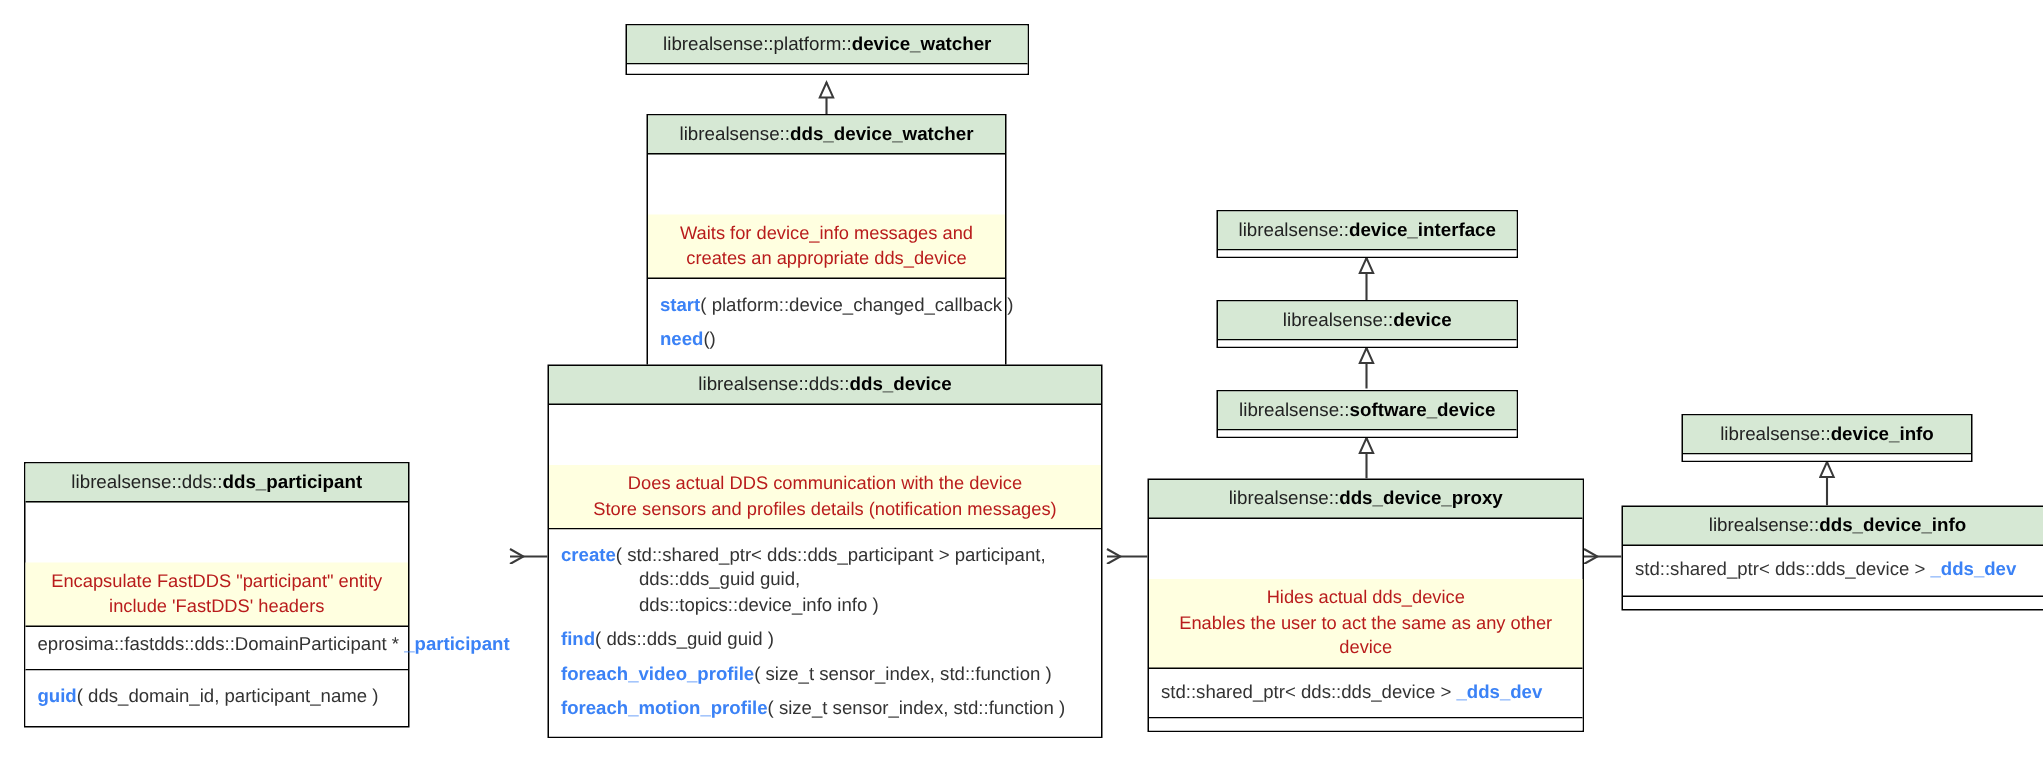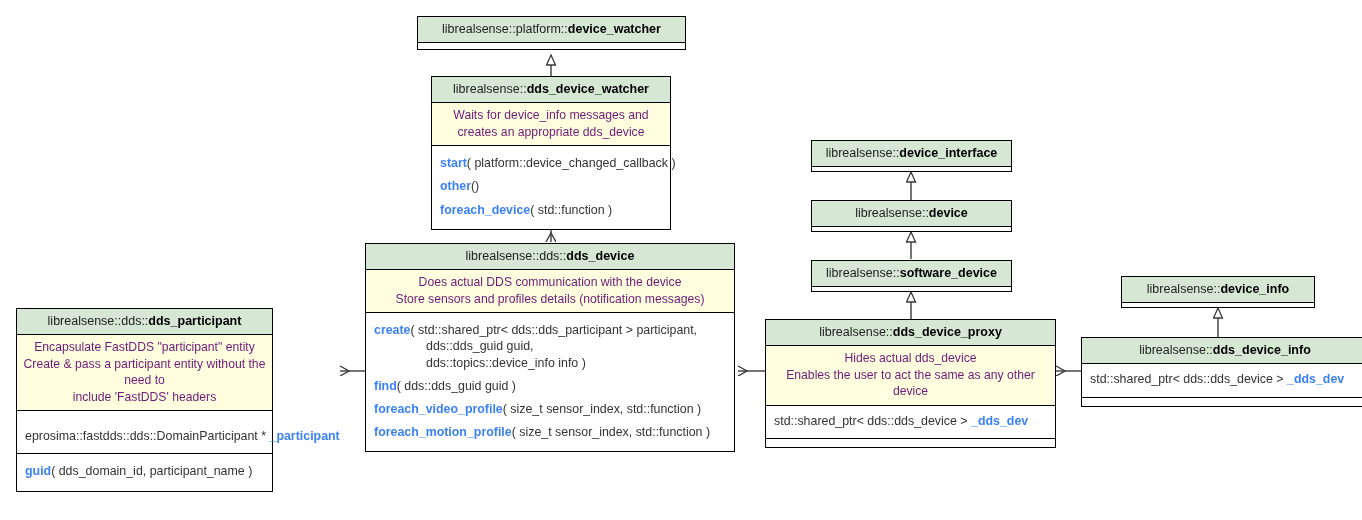--- a/index.html
+++ b/index.html
@@ -33,23 +33,24 @@
     color: #222222;
     padding: 5px 6px 6px 6px;
     line-height: 1.15;
     white-space: nowrap;
   }
   .sec-title b { font-weight: bold; color: #000000; }
   .sec-desc {
     background: #ffffe0;
     text-align: center;
     font-size: 12.2px;
-    color: #701a75;
+    color: #b91c1c;
     padding: 4px 6px 5px 6px;
     line-height: 1.35;
+    margin-top: 40px;
   }
   .sec-empty {
     background: #ffffff;
     height: 6px;
   }
   .sec-attrs, .sec-ops {
     background: #ffffff;
     padding: 6px 8px 7px 8px;
   }
   .row {
@@ -143,21 +144,21 @@
   <div class="uml-box" style="left:431px; top:76px; width:240px;">
     <div class="sec sec-title">
       <span>librealsense::</span><b>dds_device_watcher</b>
     </div>
     <div class="sec sec-desc">Waits for device_info messages and creates an appropriate dds_device</div>
     <div class="sec sec-ops">
       <div class="row">
         <b>start</b><span>( platform::device_changed_callback )</span>
       </div>
       <div class="row">
-        <b>other</b><span>()</span>
+        <b>need</b><span>()</span>
       </div>
       <div class="row">
         <b>foreach_device</b><span>( std::function )</span>
       </div>
     </div>
   </div>
 
   <div class="uml-box" style="left:365px; top:243px; width:370px;">
     <div class="sec sec-title">
       <span>librealsense::dds::</span><b>dds_device</b>
@@ -183,24 +184,23 @@
       </div>
     </div>
   </div>
 
   <div class="uml-box" style="left:16px; top:308px; width:257px;">
     <div class="sec sec-title">
       <span>librealsense::dds::</span><b>dds_participant</b>
     </div>
     <div class="sec sec-desc">
       <div>Encapsulate FastDDS "participant" entity</div>
-      <div>Create &amp; pass a participant entity without the need to</div>
       <div>include 'FastDDS' headers</div>
     </div>
-    <div class="sec sec-attrs" style="padding-top:14px;padding-bottom:5px;">
+    <div class="sec sec-attrs" style="padding-top:0;padding-bottom:5px;">
       <div class="row">
         <span>eprosima::fastdds::dds::DomainParticipant * </span><b>_participant</b>
       </div>
     </div>
     <div class="sec sec-ops">
       <div class="row">
         <b>guid</b><span>( dds_domain_id, participant_name )</span>
       </div>
     </div>
   </div>

